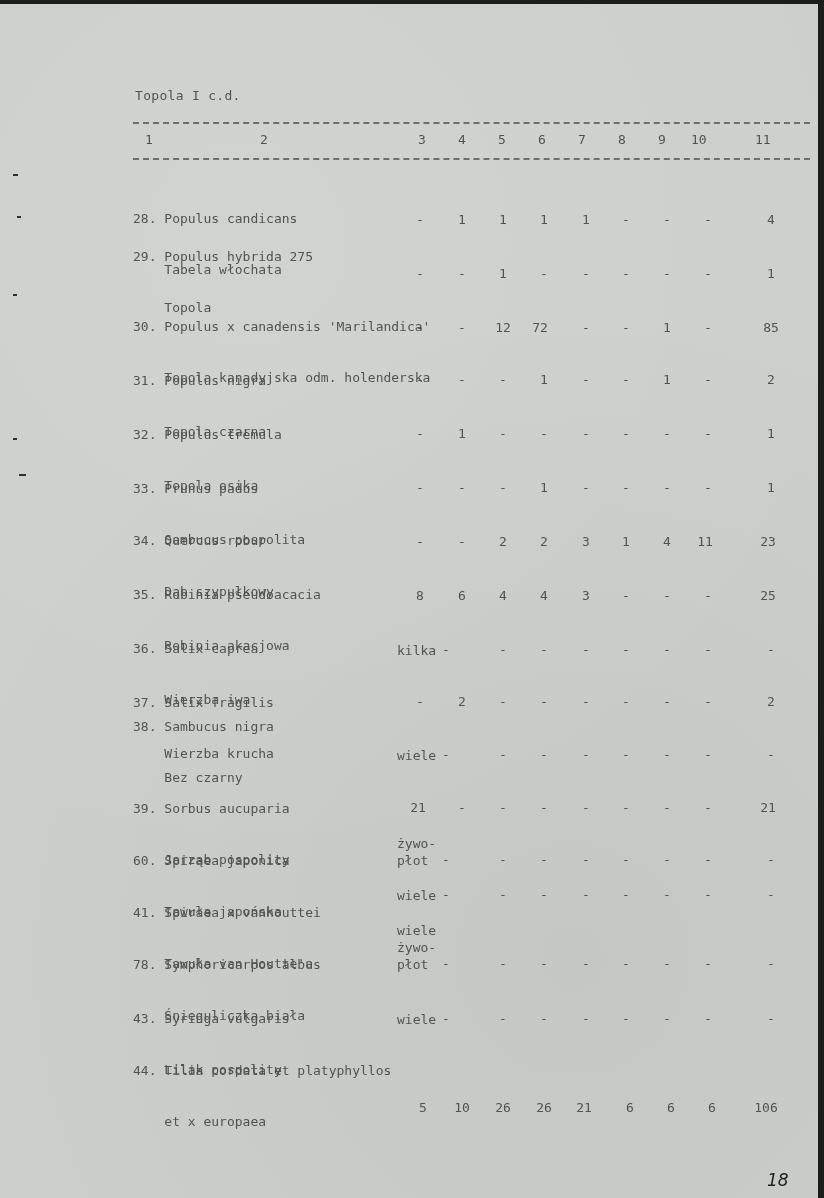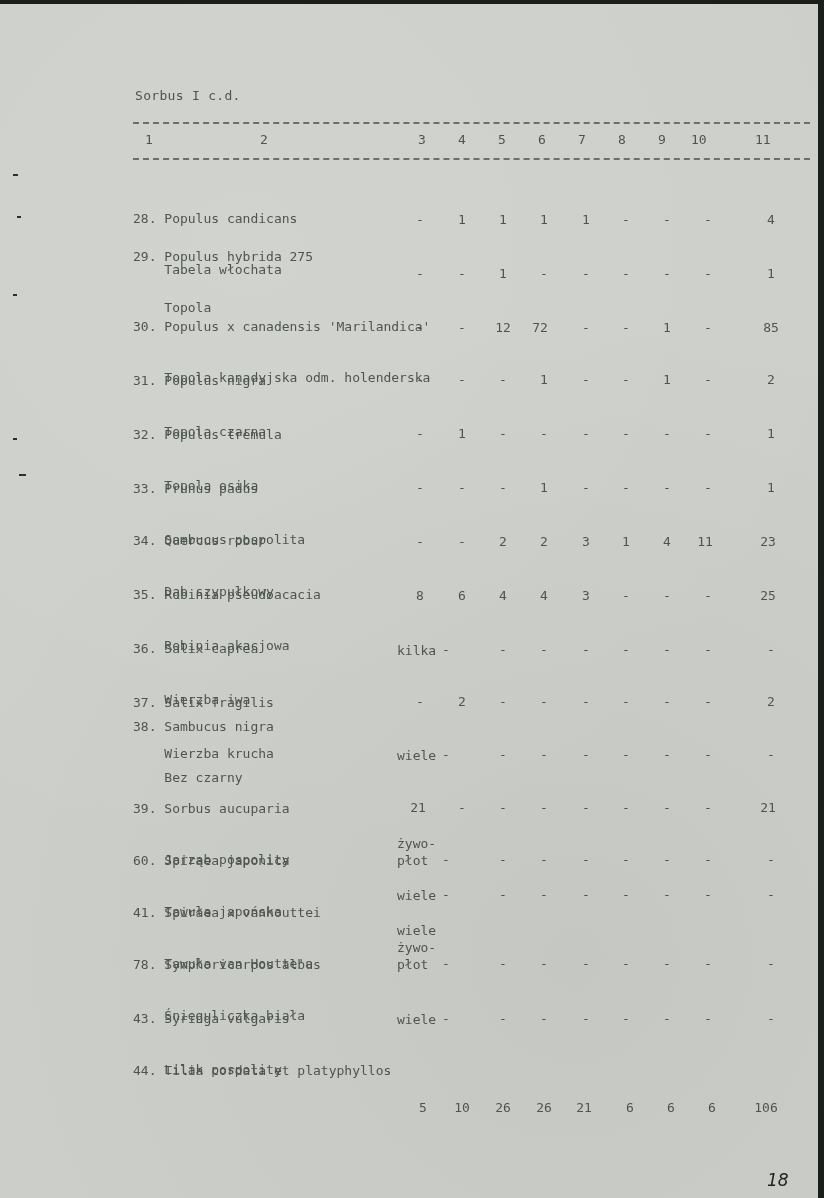--- a/index.html
+++ b/index.html
@@ -30,21 +30,21 @@
   .note { position:absolute; font-size:13px; white-space:pre; line-height:17px; }
   .pagenum { position:absolute; left:767px; top:1166px; font-family:"DejaVu Sans",sans-serif; font-style:italic; font-size:17px; color:#1d2320; }
   .mark { position:absolute; background:#2b302c; height:2px; }
 </style>
 </head>
 <body>
 
 <div class="topbar"></div>
 <div class="paper">
 
-  <div class="caption">Sorbus I c.d.</div>
+  <div class="caption">Topola I c.d.</div>
   <div class="rule r1"></div>
   <div class="rule r2"></div>
 
   <div>
     <span class="colhead" style="left:145px">1</span>
     <span class="colhead" style="left:260px">2</span>
     <span class="colhead" style="left:418px">3</span>
     <span class="colhead" style="left:458px">4</span>
     <span class="colhead" style="left:498px">5</span>
     <span class="colhead" style="left:538px">6</span>
@@ -309,20 +309,21 @@
     <span class="cell" style="left:544px">-</span>
     <span class="cell" style="left:586px">-</span>
     <span class="cell" style="left:626px">-</span>
     <span class="cell" style="left:667px">-</span>
     <span class="cell" style="left:708px">-</span>
     <span class="cell" style="left:771px">-</span>
   </div>
 
   <div class="entry" style="top:1024px">
     <div>44. Tilia cordata et platyphyllos</div>
+    <div>    et x europaea</div>
     
   </div>
   <div class="vals" style="top:1096px;left:0;width:818px">
     <span class="cell" style="left:423px">5</span>
     <span class="cell" style="left:462px">10</span>
     <span class="cell" style="left:503px">26</span>
     <span class="cell" style="left:544px">26</span>
     <span class="cell" style="left:584px">21</span>
     <span class="cell" style="left:630px">6</span>
     <span class="cell" style="left:671px">6</span>

